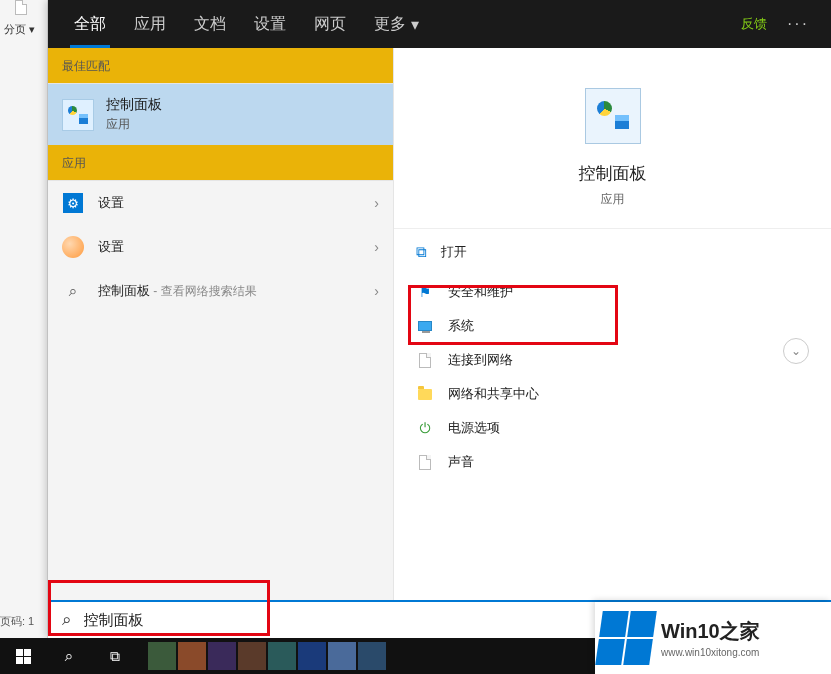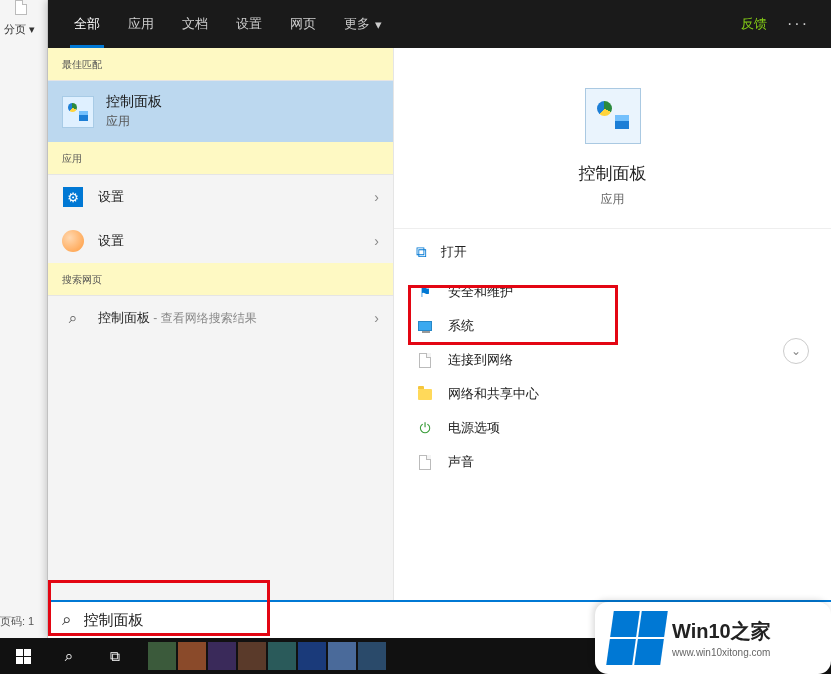--- a/index.html
+++ b/index.html
@@ -6,33 +6,33 @@
 body { width: 831px; height: 674px; background: #fff; position: relative; overflow: hidden; }
 
 .bg-left { position: absolute; left: 0; top: 0; width: 48px; height: 640px; background: #f5f5f5; border-right: 1px solid #ddd; }
 .bg-doc-icon { position: absolute; left: 15px; top: 0; width: 20px; height: 20px; }
 .bg-label { position: absolute; left: 0; top: 22px; font-size: 11px; color: #333; padding-left: 4px; }
 .page-label { position: absolute; left: 0; top: 614px; font-size: 11px; color: #555; }
 
 .search-panel { position: absolute; left: 48px; top: 0; width: 783px; height: 638px; background: #fff; box-shadow: -2px 0 8px rgba(0,0,0,.2); display: flex; flex-direction: column; }
 
 .tabs { height: 48px; background: #1a1a1a; display: flex; align-items: center; padding: 0 12px; color: #fff; }
-.tab { padding: 0 14px; height: 48px; display: flex; align-items: center; font-size: 13px; color: #ccc; cursor: pointer; position: relative; }
+.tab { padding: 0 14px; height: 48px; display: flex; align-items: center; font-size: 16px; color: #ccc; cursor: pointer; position: relative; }
 .tab.active { color: #fff; }
 .tab.active::after { content: ""; position: absolute; bottom: 0; left: 10px; right: 10px; height: 3px; background: #0078d4; }
 .tab-more { display: flex; align-items: center; gap: 5px; }
 .tabs-spacer { flex: 1; }
 .feedback { font-size: 13px; color: #84cc16; padding: 0 10px; cursor: pointer; }
 .more-dots { color: #ccc; padding: 0 10px; cursor: pointer; letter-spacing: 2px; }
 
 .body { flex: 1; display: flex; }
 .left-col { width: 345px; background: #f4f4f4; overflow: hidden; }
 .right-col { flex: 1; background: #fff; position: relative; padding: 20px 0 0 0; }
 
-.section-header { padding: 10px 14px 8px; font-size: 10px; color: #555; border-bottom: 1px solid #e5e5e5; background: #fef9c3; }
+.section-header { padding: 10px 14px 8px; font-size: 12px; color: #555; border-bottom: 1px solid #e5e5e5; background: #eab308; }
 .best-match { display: flex; align-items: center; padding: 12px 14px; background: #bcd8ef; cursor: pointer; gap: 12px; }
 .bm-icon { width: 32px; height: 32px; background: #dff0ff; border: 1px solid #a8cbe6; display: flex; align-items: center; justify-content: center; }
 .cp-mini { width: 20px; height: 18px; position: relative; }
 .cp-mini::before { content: ""; position: absolute; left: 0; top: 0; width: 9px; height: 9px; border-radius: 50%; background: conic-gradient(#2b8a3e 0 120deg, #ffd43b 120deg 220deg, #1c7ed6 220deg 360deg); }
 .cp-mini::after { content: ""; position: absolute; right: 0; bottom: 0; width: 9px; height: 6px; background: #1c7ed6; box-shadow: 0 -4px 0 #74c0fc; }
 .bm-text .title { font-size: 14px; color: #1a1a1a; font-weight: 500; }
 .bm-text .sub { font-size: 12px; color: #555; margin-top: 2px; }
 
 .list-item { display: flex; align-items: center; padding: 11px 14px; gap: 14px; cursor: pointer; position: relative; }
 .li-icon { width: 22px; height: 22px; display: flex; align-items: center; justify-content: center; font-size: 14px; }
@@ -79,21 +79,21 @@
 .taskbar { position: absolute; left: 0; bottom: 0; width: 831px; height: 36px; background: #111; display: flex; align-items: center; }
 .tb-btn { width: 46px; height: 36px; display: flex; align-items: center; justify-content: center; color: #fff; cursor: pointer; }
 .win-logo { display: grid; grid-template-columns: 7px 7px; grid-template-rows: 7px 7px; gap: 1px; }
 .win-logo span { background: #fff; }
 .tb-search { font-size: 15px; }
 .tb-task { font-size: 14px; }
 .tb-apps { display: flex; gap: 2px; margin-left: 10px; }
 .tb-app { width: 28px; height: 28px; }
 .c1{background:#3b5a3b}.c2{background:#8a4a2a}.c3{background:#3a2a5a}.c4{background:#5a3a2a}.c5{background:#2a5a5a}.c6{background:#1a3a7a}.c7{background:#4a6a9a}.c8{background:#2a4a6a}
 
-.watermark { position: absolute; right: 0; bottom: 0; width: 236px; height: 72px; background: #fff; display: flex; align-items: center; padding: 0 15px; gap: 8px; box-shadow: -2px -2px 6px rgba(0,0,0,.15); border-radius: 13px; }
+.watermark { position: absolute; right: 0; bottom: 0; width: 236px; height: 72px; background: #fff; display: flex; align-items: center; padding: 0 4px; gap: 8px; box-shadow: -2px -2px 6px rgba(0,0,0,.15); }
 .wm-logo { display: grid; grid-template-columns: 26px 26px; grid-template-rows: 26px 26px; gap: 2px; transform: skewX(-8deg); }
 .wm-logo span { background: #0078d4; }
 .wm-text .big { font-size: 20px; font-weight: 600; color: #222; }
 .wm-text .big b { font-weight: 700; }
 .wm-text .url { font-size: 10px; color: #666; margin-top: 2px; }
 </style>
 </head>
 <body>
 
 <div class="bg-left">
@@ -143,21 +143,20 @@
         <div class="chevron">›</div>
       </div>
       <div class="list-item">
         <div class="li-icon">
             <div class="gear-orange"></div>
           </div>
         <div class="li-label">设置</div>
         <div class="chevron">›</div>
       </div>
 
-      <div class="section-header">搜索网页</div>
       <div class="list-item">
         <div class="li-icon search-glyph">⌕</div>
         <div class="li-label">
           <span>控制面板</span><span class="li-sub"> - 查看网络搜索结果</span>
         </div>
         <div class="chevron">›</div>
       </div>
     </div>
 
     <div class="divider-v"></div>

